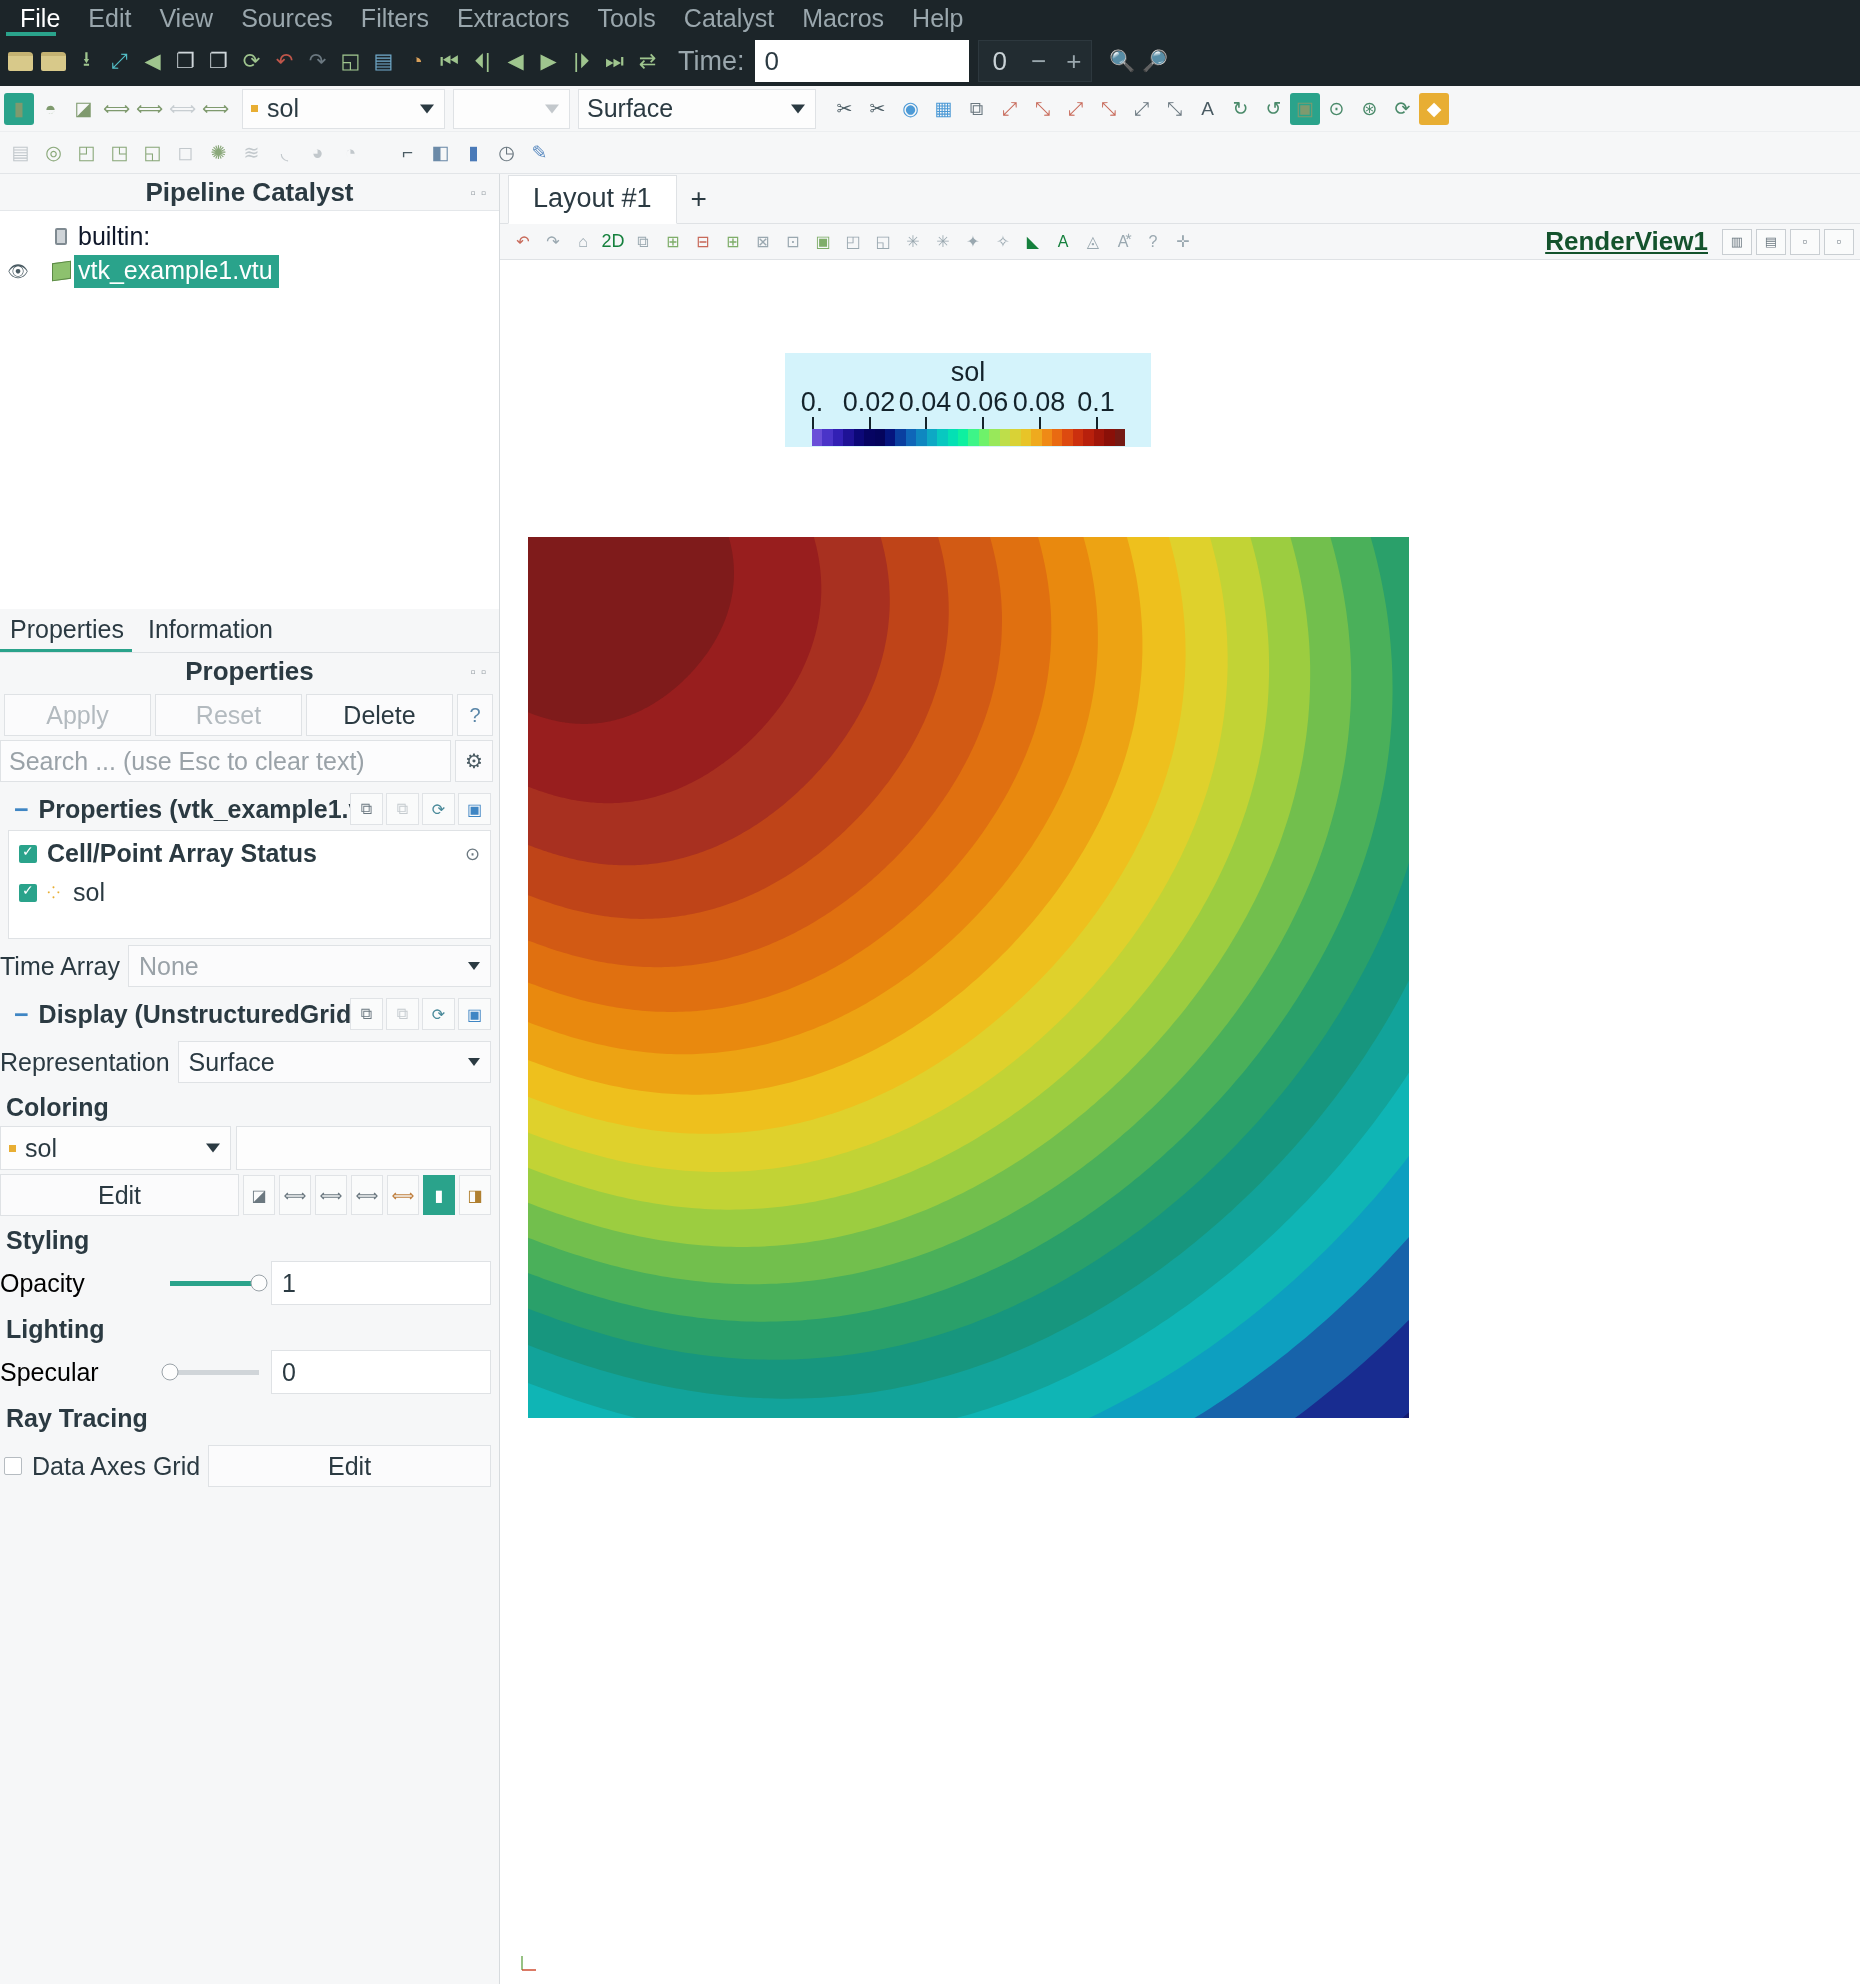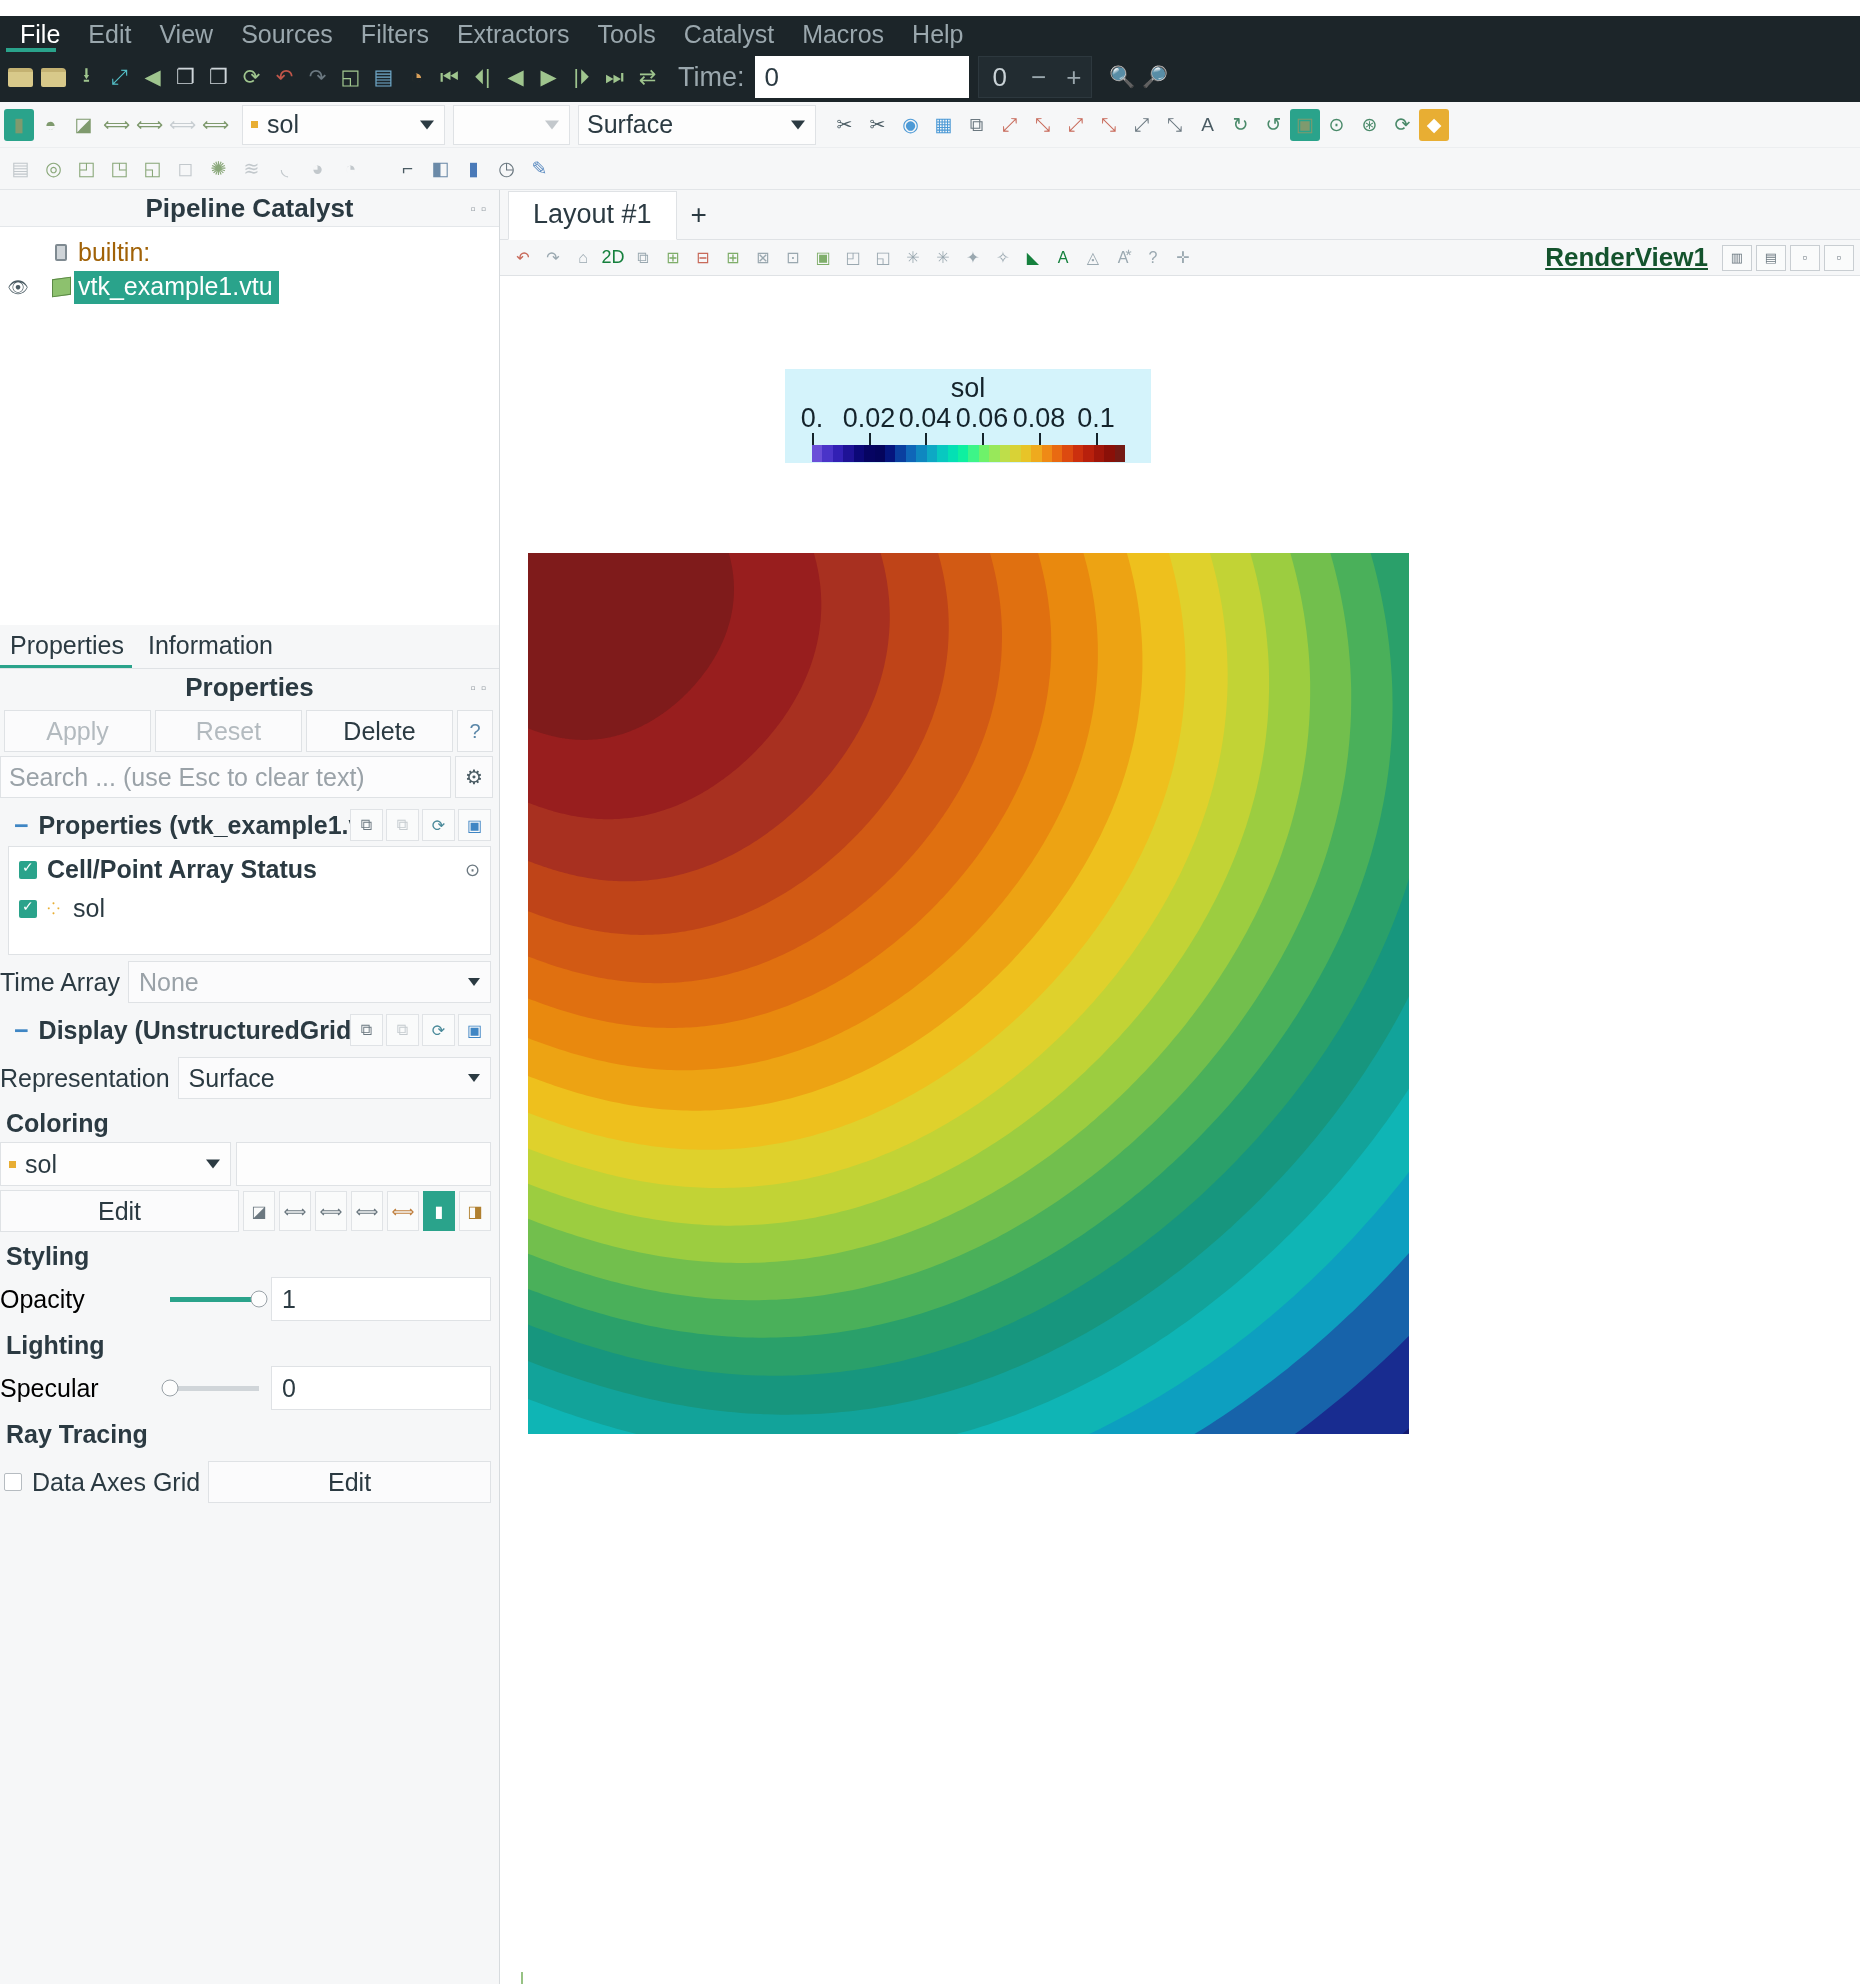--- a/index.html
+++ b/index.html
@@ -8,21 +8,21 @@
     width:1860px; height:1984px; overflow:hidden;
     font-family:"Liberation Sans", sans-serif;
     background:#ffffff; color:#2b3a42;
     font-size:23px;
     -webkit-font-smoothing:antialiased;
   }
 
   
   #menubar {
     height:36px; background:#1c2529; display:flex; align-items:center;
-    padding-left:6px; position:relative;margin-top:16px;
+    padding-left:6px; position:relative;
   }
   .menu-item {
     color:#9aa7ad; font-size:25px; padding:0 14px; line-height:36px;
     white-space:nowrap; cursor:default;
   }
   .menu-item.active { color:#ffffff; }
   .menu-underline {
     position:absolute; left:6px; bottom:0; width:50px; height:4px; background:#2aa38b;
   }
 
@@ -117,21 +117,21 @@
   .pipe-indent { width:16px; }
   .pipe-ico { width:26px; text-align:center; }
   .srv-ico {
     display:inline-block; width:12px; height:17px; background:#cfd4d8;
     border:2px solid #7f8a91; border-radius:2px;
   }
   .box-ico {
     display:inline-block; width:19px; height:18px; background:#8dc16e;
     border:1px solid #5c8a46; transform:skewY(-8deg);
   }
-  .pipe-label { color:#a16207; padding-left:4px; }
+  .pipe-label { color:#0f172a; padding-left:4px; }
   .pipe-label.sel { background:#2aa38b; color:#ffffff; padding:1px 6px 3px 4px; }
 
   #tab-strip {
     display:flex; align-items:flex-end; height:44px; background:#f6f7f8;
     border-bottom:1px solid #dfe2e5;
   }
   .tab {
     font-size:25px; color:#2b3a42; padding:3px 14px 8px 10px; position:relative;
   }
   .tab.active::after {

